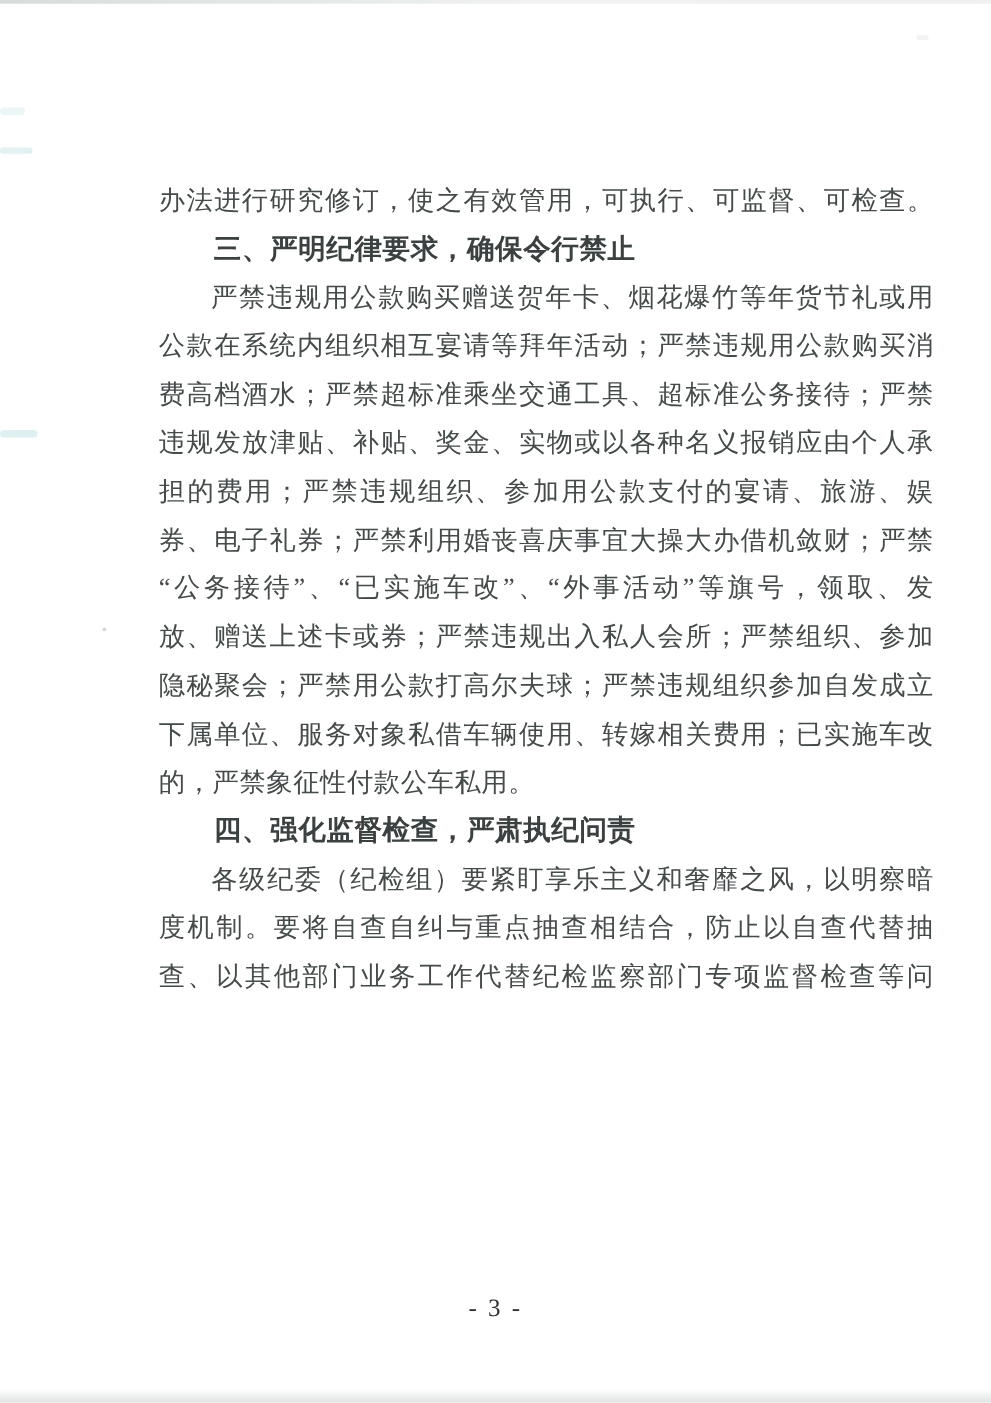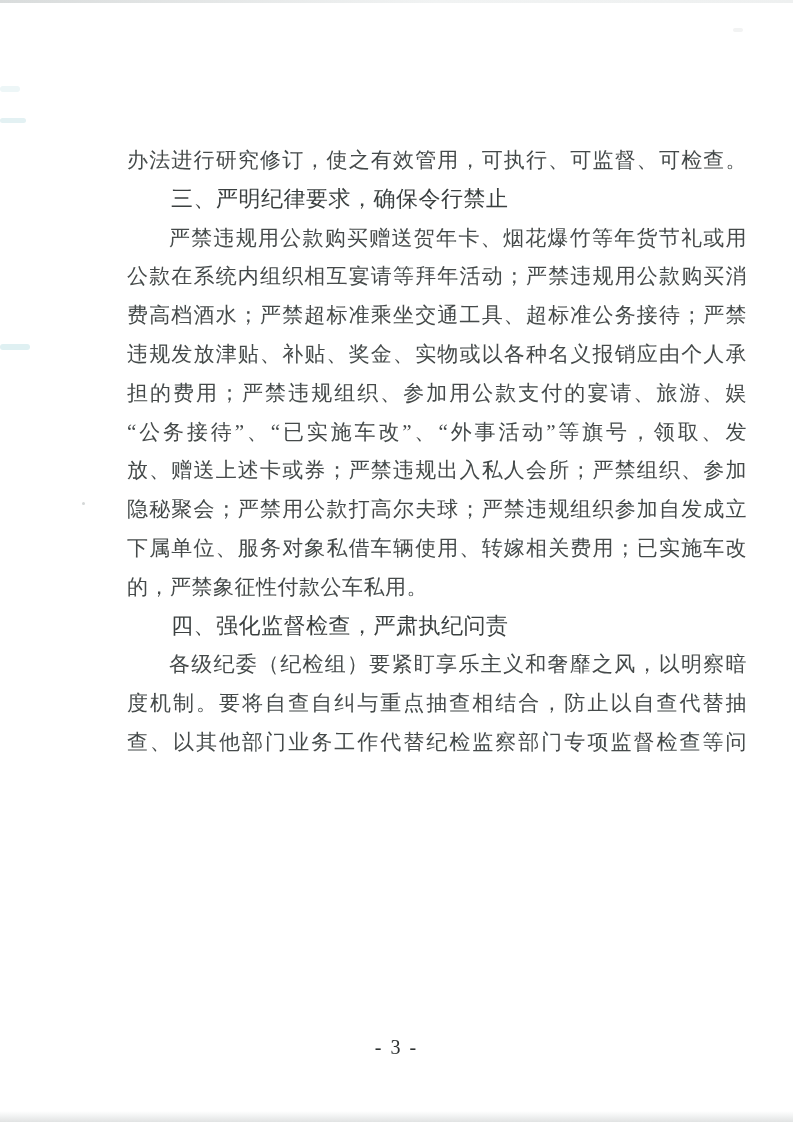--- a/index.html
+++ b/index.html
@@ -34,21 +34,21 @@
     height: 38.8px;
     line-height: 38.8px;
     text-align: justify;
     overflow: hidden;
     letter-spacing: 0.5px;
   }
   .line.fill { text-align-last: justify; }
   .line.indent { text-indent: 2em; }
   .block.heading .line {
     font-family: "Liberation Sans", "DejaVu Sans", sans-serif;
-    font-weight: 400;
+    font-weight: 700;
     color: var(--heading);
     font-size: 22px;
     text-align: right;
     text-align-last: left;
   }
   .page-number {
     position: absolute;
     top: 1036px;
     left: 0;
     width: 100%;
@@ -93,20 +93,21 @@
       </div>
       <div class="block heading">
         <div class="line indent">三、严明纪律要求，确保令行禁止</div>
       </div>
       <div class="block paragraph">
         <div class="line indent fill">严禁违规用公款购买赠送贺年卡、烟花爆竹等年货节礼或用</div>
         <div class="line fill">公款在系统内组织相互宴请等拜年活动；严禁违规用公款购买消</div>
         <div class="line fill">费高档酒水；严禁超标准乘坐交通工具、超标准公务接待；严禁</div>
         <div class="line fill">违规发放津贴、补贴、奖金、实物或以各种名义报销应由个人承</div>
         <div class="line fill">担的费用；严禁违规组织、参加用公款支付的宴请、旅游、娱乐、</div>
+        <div class="line fill">券、电子礼券；严禁利用婚丧喜庆事宜大操大办借机敛财；严禁</div>
         <div class="line fill">“公务接待”、“已实施车改”、“外事活动”等旗号，领取、发</div>
         <div class="line fill">放、赠送上述卡或券；严禁违规出入私人会所；严禁组织、参加</div>
         <div class="line fill">隐秘聚会；严禁用公款打高尔夫球；严禁违规组织参加自发成立</div>
         <div class="line fill">下属单位、服务对象私借车辆使用、转嫁相关费用；已实施车改</div>
         <div class="line">的，严禁象征性付款公车私用。</div>
       </div>
       <div class="block heading">
         <div class="line indent">四、强化监督检查，严肃执纪问责</div>
       </div>
       <div class="block paragraph">

